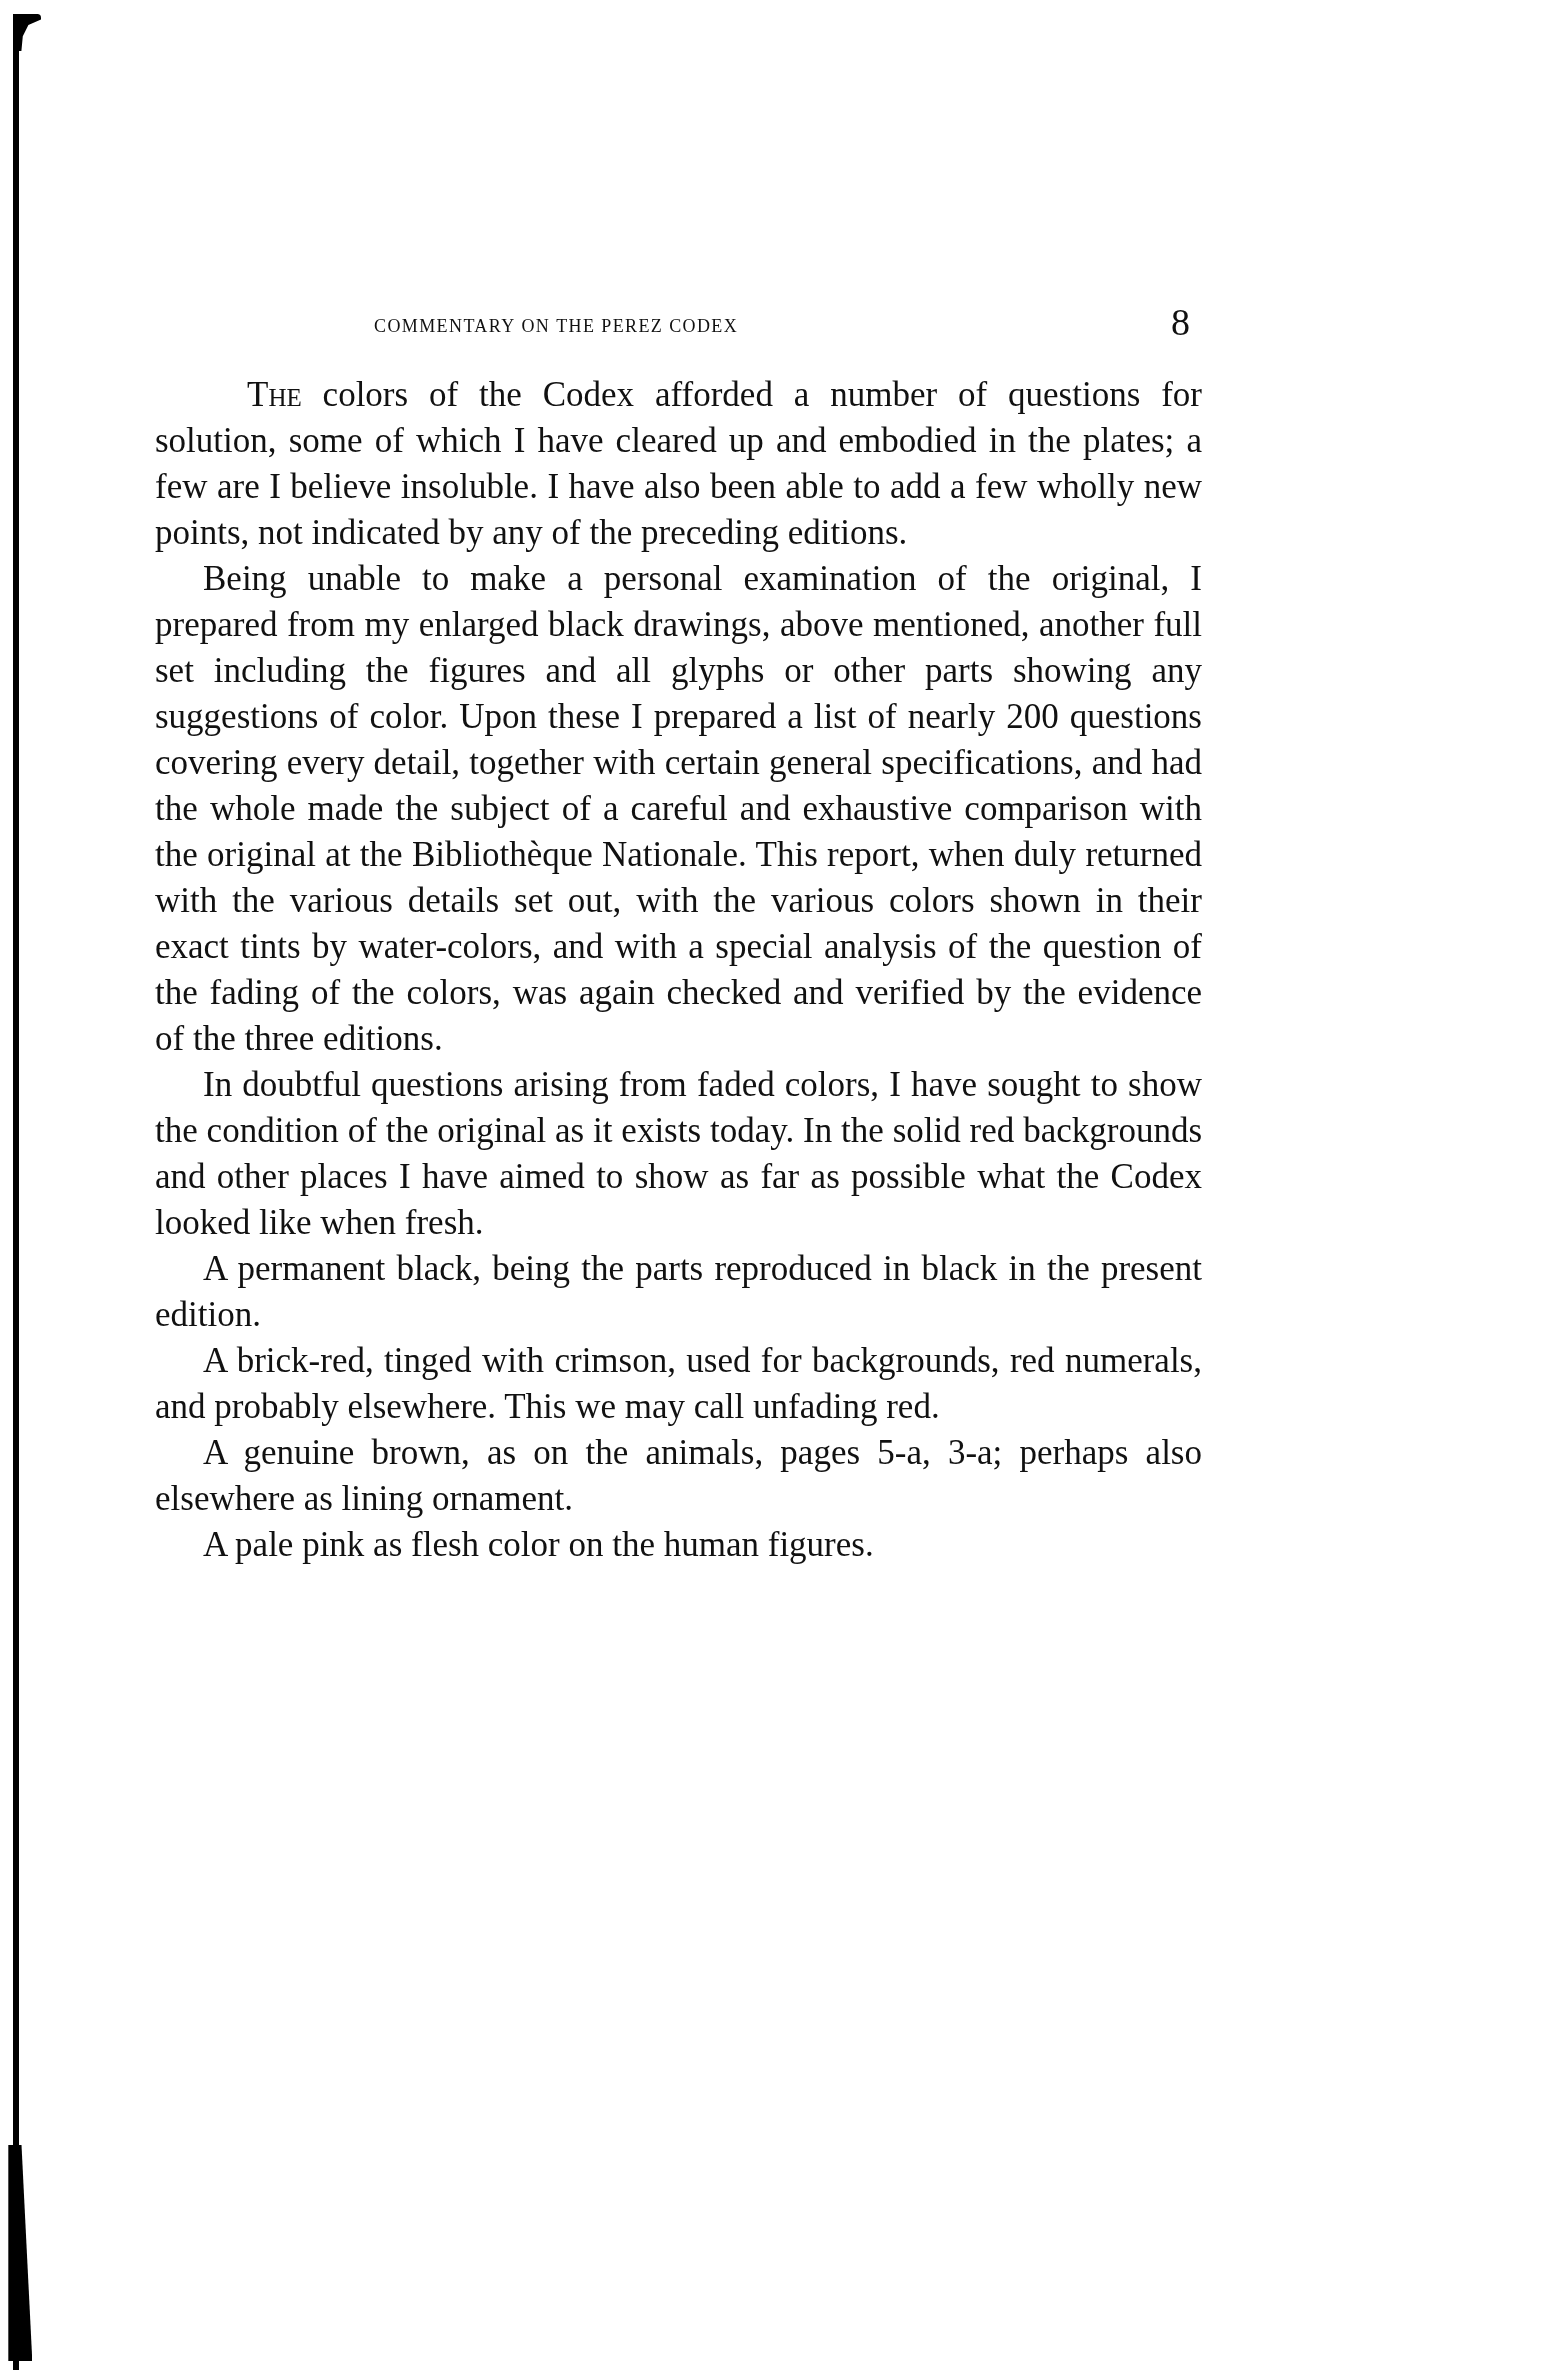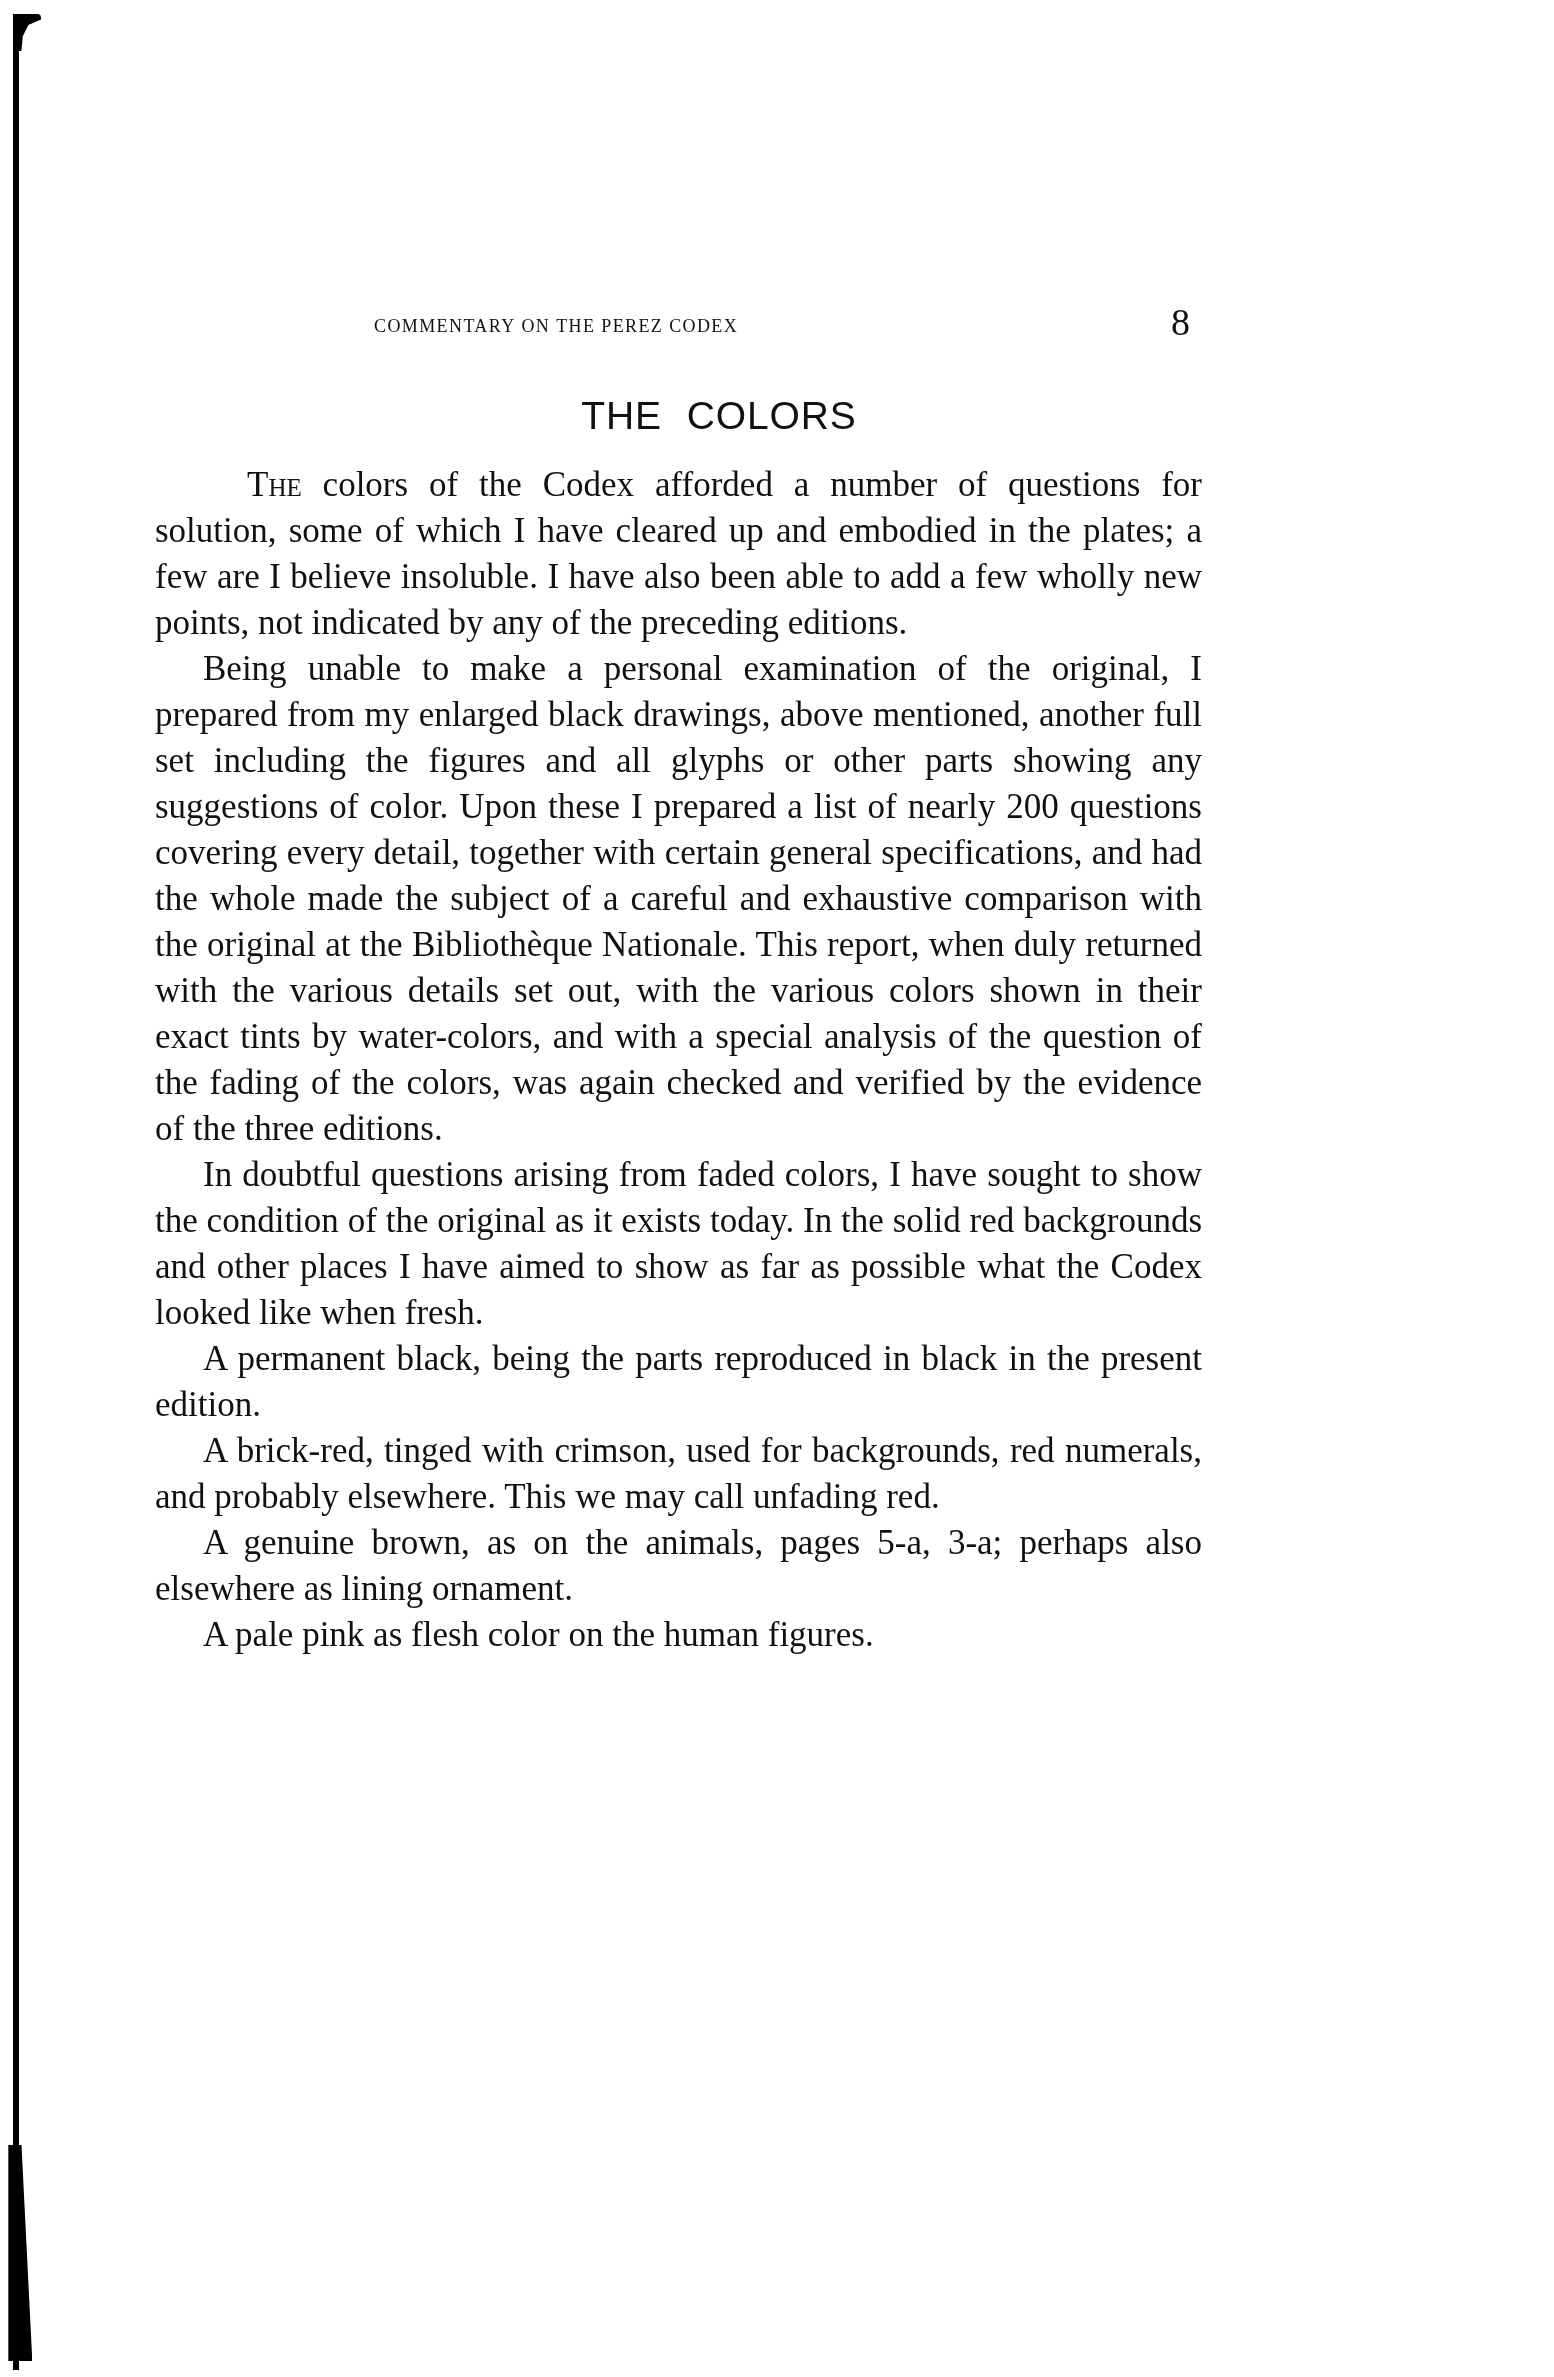--- a/index.html
+++ b/index.html
@@ -105,21 +105,20 @@
 <div class="scan-edge"></div>
 <div class="scan-edge-curl"></div>
 <div class="scan-edge-bottom"></div>
 
 <div class="page">
   <div class="running-head">
     <span class="running-title">COMMENTARY ON THE PEREZ CODEX</span>
     <span class="page-number">8</span>
   </div>
 
-  <div class="section-title">THE COLORS</div>
 
   <div class="body">
     <p><span class="smallcaps-lead">The</span><span> colors of the Codex afforded a number of questions for solution, some of which I have cleared up and embodied in the plates; a few are I believe insoluble. I have also been able to add a few wholly new points, not indicated by any of the preceding editions.</span></p>
     <p><span>Being unable to make a personal examination of the original, I prepared from my enlarged black drawings, above mentioned, another full set including the figures and all glyphs or other parts showing any suggestions of color. Upon these I prepared a list of nearly 200 questions covering every detail, together with certain general specifications, and had the whole made the subject of a careful and exhaustive comparison with the original at the Bibliothèque Nationale. This report, when duly returned with the various details set out, with the various colors shown in their exact tints by water-colors, and with a special analysis of the question of the fading of the colors, was again checked and verified by the evidence of the three editions.</span></p>
     <p><span>In doubtful questions arising from faded colors, I have sought to show the condition of the original as it exists today. In the solid red backgrounds and other places I have aimed to show as far as possible what the Codex looked like when fresh.</span></p>
     <p><span>A permanent black, being the parts reproduced in black in the present edition.</span></p>
     <p><span>A brick-red, tinged with crimson, used for backgrounds, red numerals, and probably elsewhere. This we may call unfading red.</span></p>
     <p><span>A genuine brown, as on the animals, pages 5-a, 3-a; perhaps also elsewhere as lining ornament.</span></p>
     <p><span>A pale pink as flesh color on the human figures.</span></p>
   </div>

